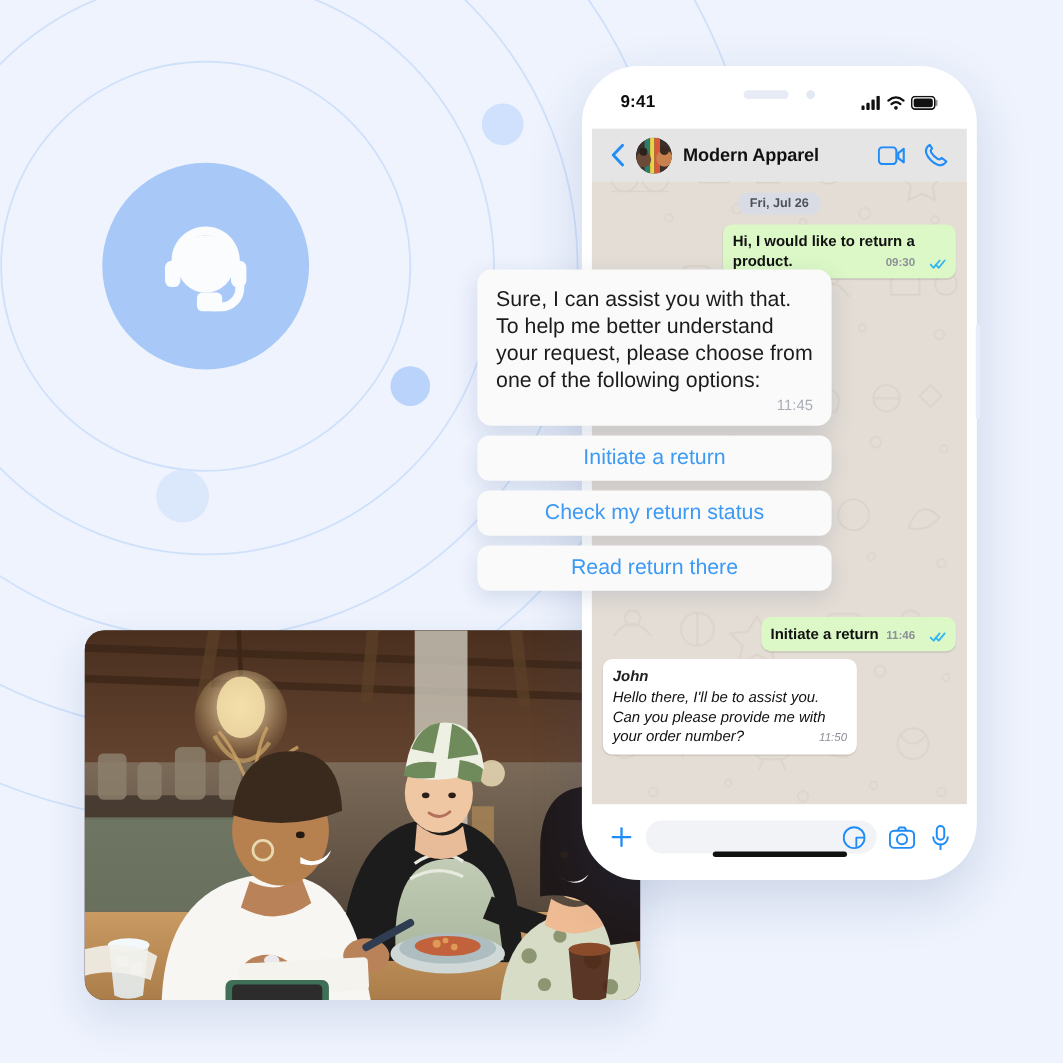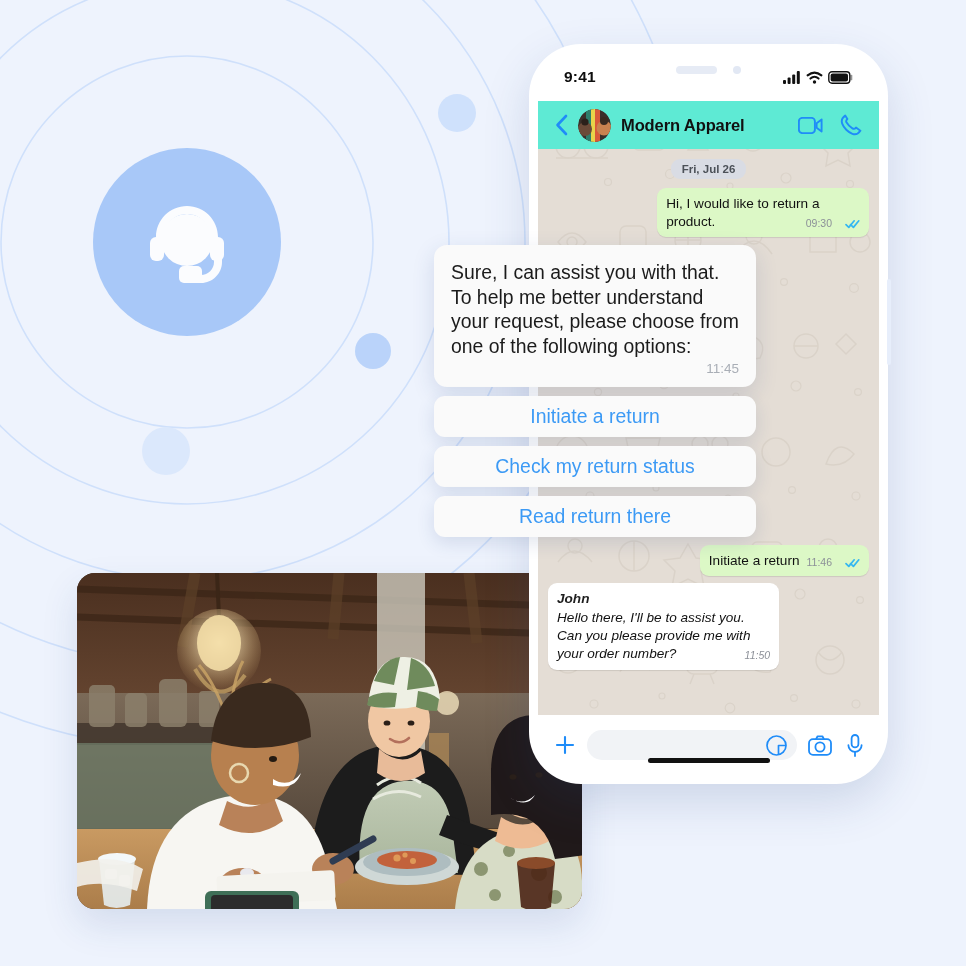--- a/index.html
+++ b/index.html
@@ -34,21 +34,21 @@
     border-radius: 18px;
     overflow: hidden;
     box-shadow: 0 16px 36px rgba(40,70,130,.13);
     background: #4a3a2c;
   }
   #photo-card svg { display: block; width: 100%; height: 100%; }
 
   
   #phone {
     position: absolute;
-    left: 529px; top: 44px;
+    left: 529px; top: 60px;
     width: 359px; height: 740px;
     border-radius: 52px;
     background: #fff;
     box-shadow: 0 18px 46px rgba(40,70,130,.17);
     padding: 9px;
   }
   #phone-side-btn {
     position: absolute;
     right: -3px; top: 235px;
     width: 4px; height: 86px;
@@ -81,21 +81,21 @@
   #camera-dot { width: 8px; height: 8px; border-radius: 50%; background: #e2e8f4; }
   #status-icons { margin-left: auto; display: flex; align-items: center; gap: 5px; }
 
   
   #chat-header {
     flex: none;
     height: 48px;
     display: flex; align-items: center;
     padding: 0 17px;
     gap: 10px;
-    background: #5eead4;
+    background: #e5e5e5;
   }
   #back-button { flex: none; display: flex; align-items: center; }
   #avatar {
     flex: none;
     width: 33px; height: 33px;
     border-radius: 50%;
     overflow: hidden;
   }
   #avatar svg { display: block; }
   #contact-name {
@@ -132,21 +132,21 @@
     max-width: 78%;
     border-radius: 9px;
     padding: 7px 9px 6px;
     font-size: 13.6px;
     line-height: 1.33;
     color: #111;
     position: relative;
     box-shadow: 0 1px 1px rgba(0,0,0,.10);
     word-wrap: break-word;
   }
-  .bubble.out { align-self: flex-end; background: #dcf8c6; }
+  .bubble.out { align-self: flex-end; background: #dcf8c6; font-weight: bold; }
   .bubble.in  { align-self: flex-start; background: #fff; font-style: italic; }
   .bubble.inline-meta { display: flex; align-items: flex-end; gap: 7px; }
   .bubble-text { white-space: pre-wrap; }
   .meta {
     float: right;
     margin: 4px 0 0 10px;
     display: flex; align-items: center; gap: 13px;
     font-size: 10.5px; color: #8c9098;
     white-space: nowrap;
   }

